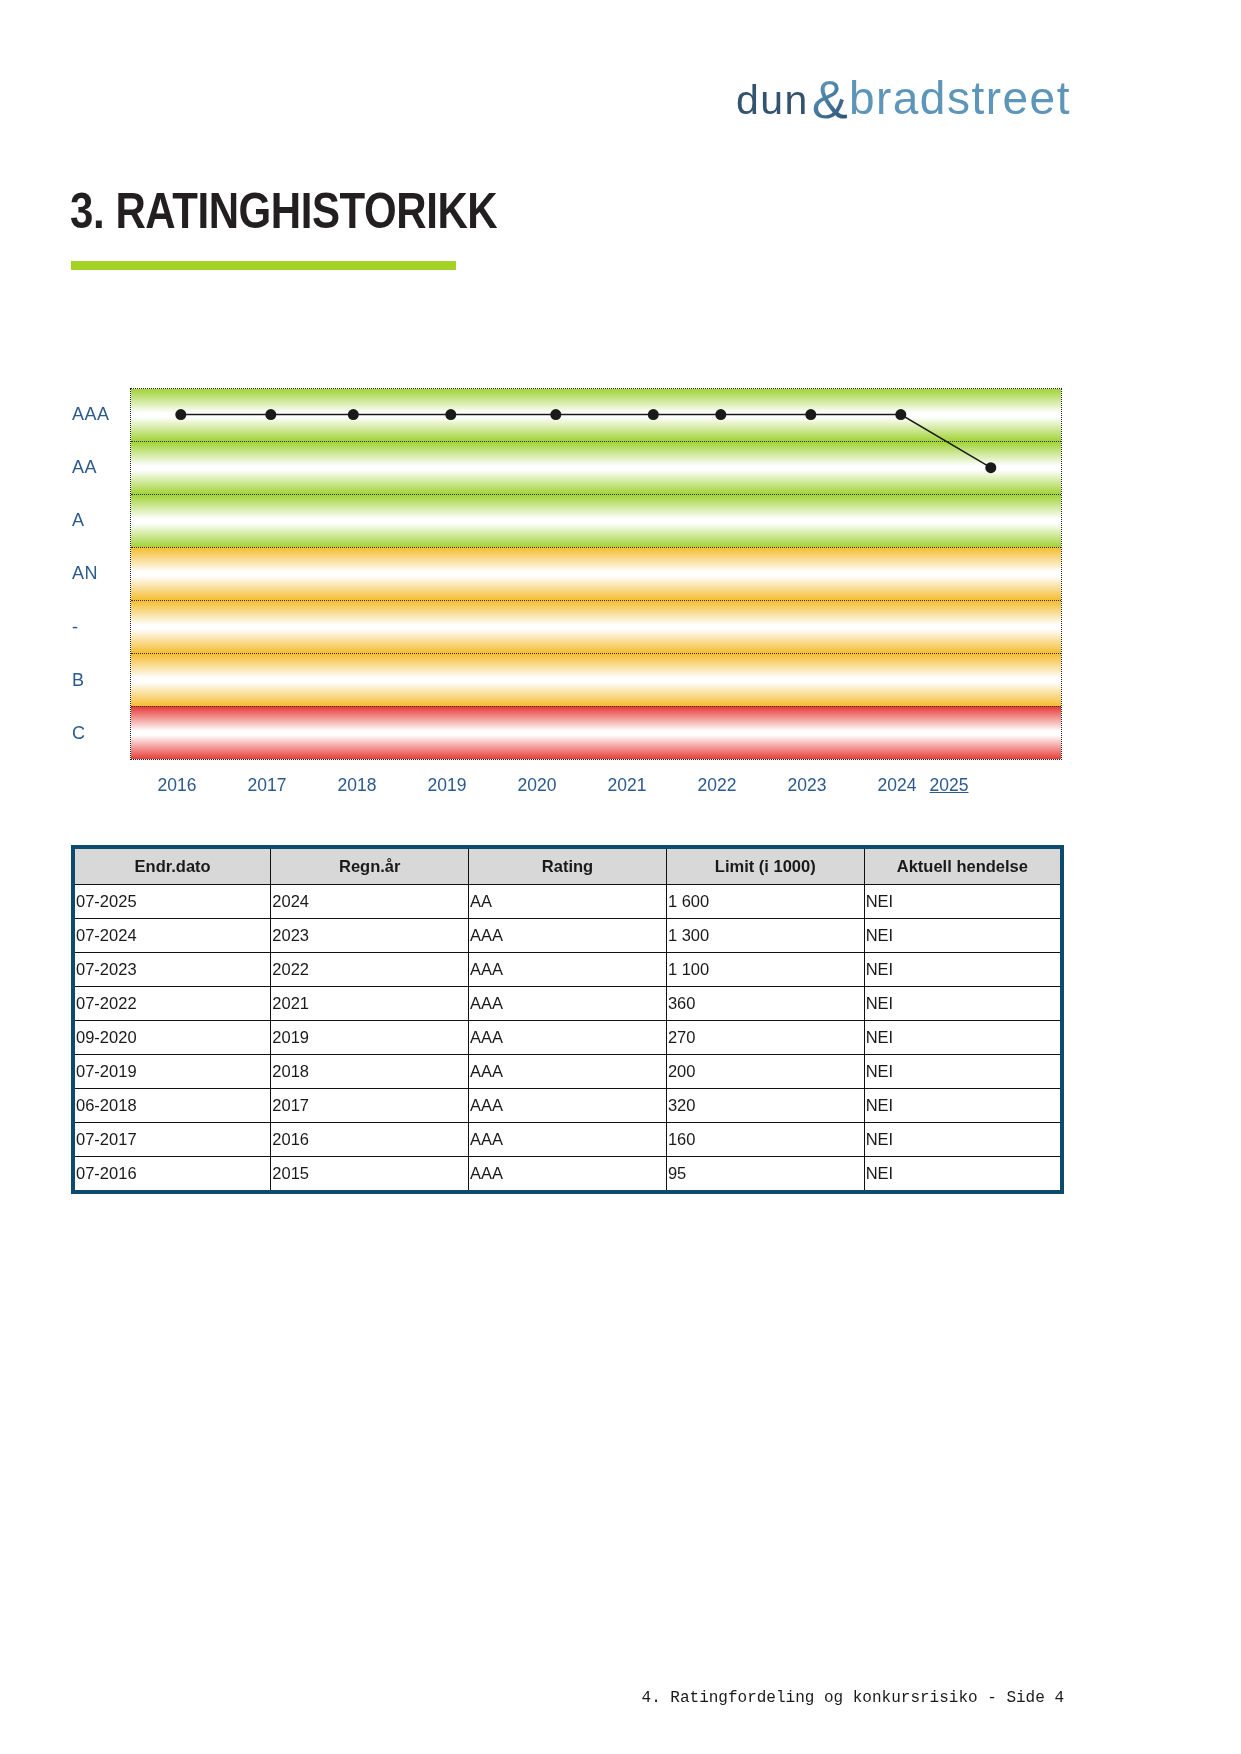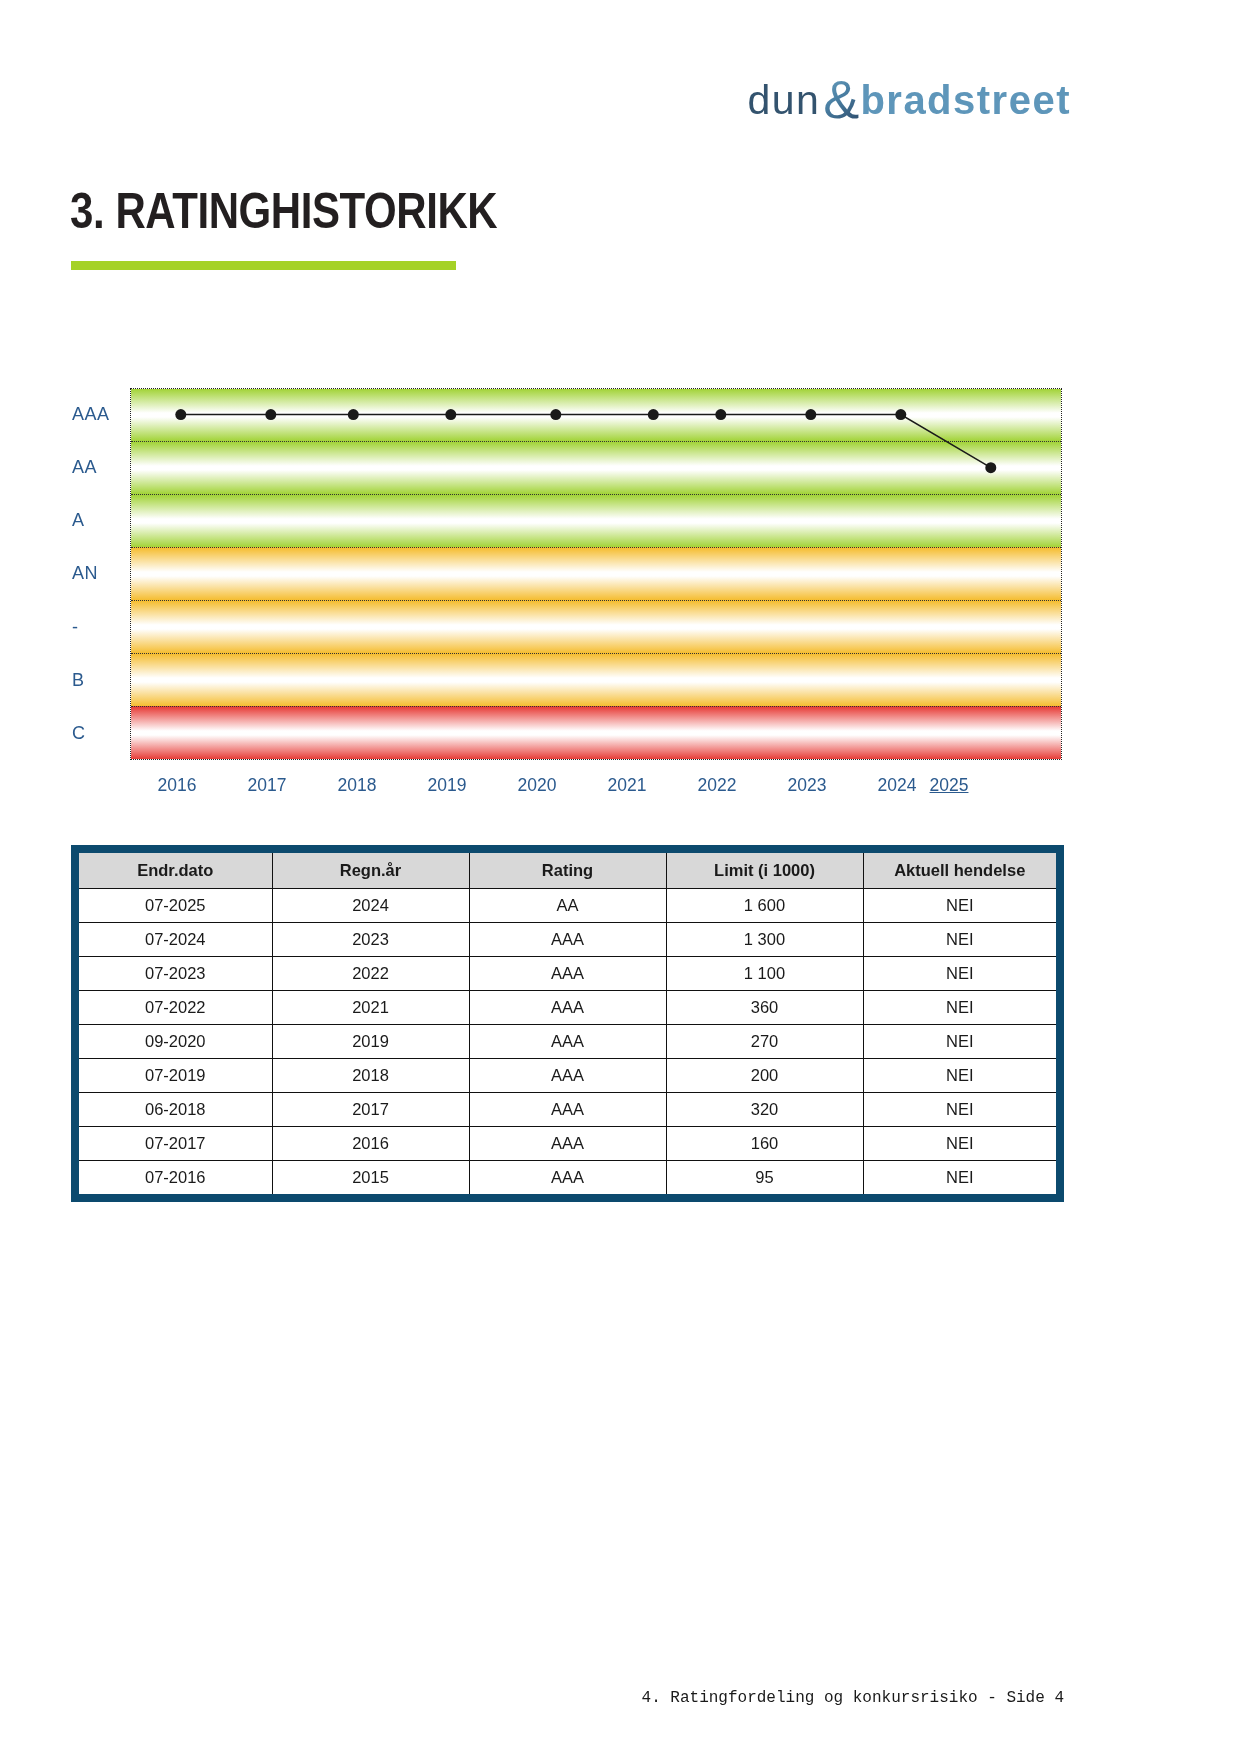--- a/index.html
+++ b/index.html
@@ -19,21 +19,21 @@
   .logo .dun{
     font-size:41px;color:#33536e;letter-spacing:1.5px;font-weight:400;
   }
   .logo .amp{
     font-size:54px;font-weight:400;line-height:1;
     margin:0 1px 0 3px;position:relative;top:4px;
     background:linear-gradient(140deg,#72a8c6 0%,#4a80a4 45%,#2b4766 100%);
     -webkit-background-clip:text;background-clip:text;color:transparent;
   }
   .logo .bradstreet{
-    font-size:40px;color:#5e96ba;letter-spacing:1.5px;font-weight:700;
+    font-size:46px;color:#5e96ba;letter-spacing:1.5px;font-weight:400;
   }
   
   .title{
     position:absolute;left:70px;top:182px;
     font-size:50px;font-weight:bold;color:#231f20;
     letter-spacing:-0.5px;white-space:nowrap;
     transform:scaleX(0.84);transform-origin:left center;
   }
   .title-underline{
     position:absolute;left:71px;top:261px;
@@ -58,29 +58,29 @@
   }
   .x-label{
     position:absolute;top:775px;width:70px;margin-left:-35px;
     text-align:center;color:#2b5a8e;font-size:17.5px;
   }
   
   .rating-table{
     position:absolute;left:71px;top:845px;width:993px;
     border-collapse:collapse;
     font-size:16.5px;color:#1a1a1a;
-    border:8px solid #0c4a6e;
+    border:4px solid #0c4a6e;
     table-layout:fixed;
   }
   .rating-table th{
     background:#d8d8d8;font-weight:bold;
     border:1px solid #111;height:33px;text-align:center;
   }
   .rating-table td{
-    border:1px solid #111;height:31px;text-align:center;
+    border:1px solid #111;height:31px;
   }
   
   .footer{
     position:absolute;top:1689px;right:177px;
     font-size:16px;color:#1a1a1a;font-family:Liberation Mono, monospace;
   }
 </style>
 </head>
 <body>
 

